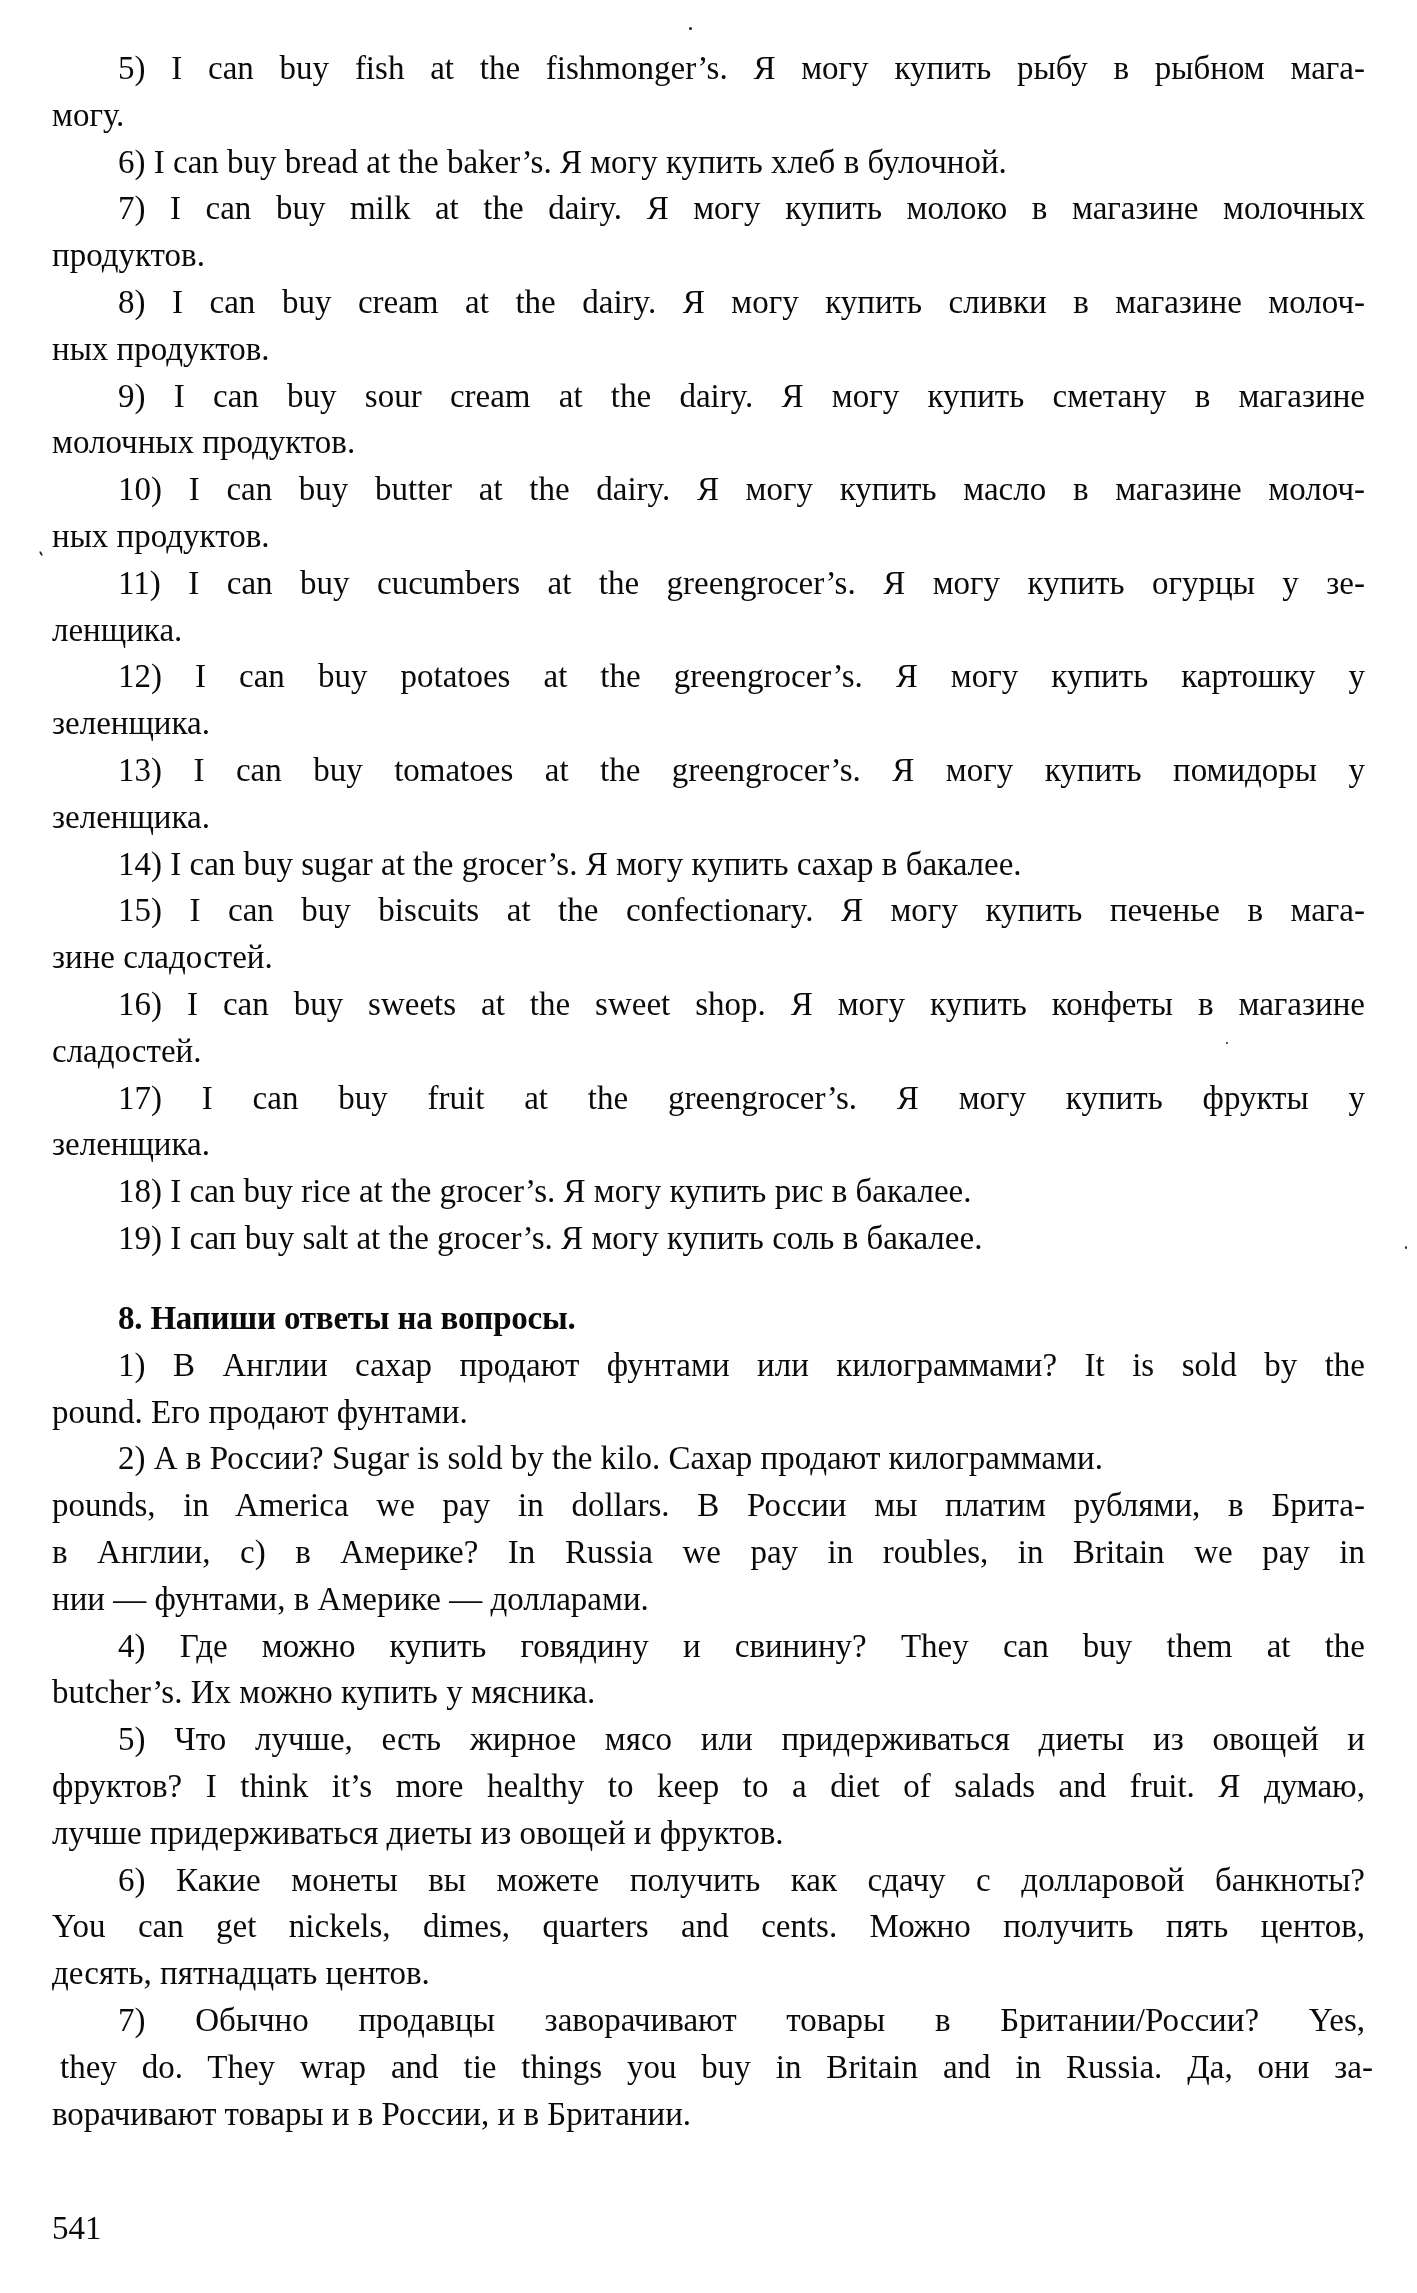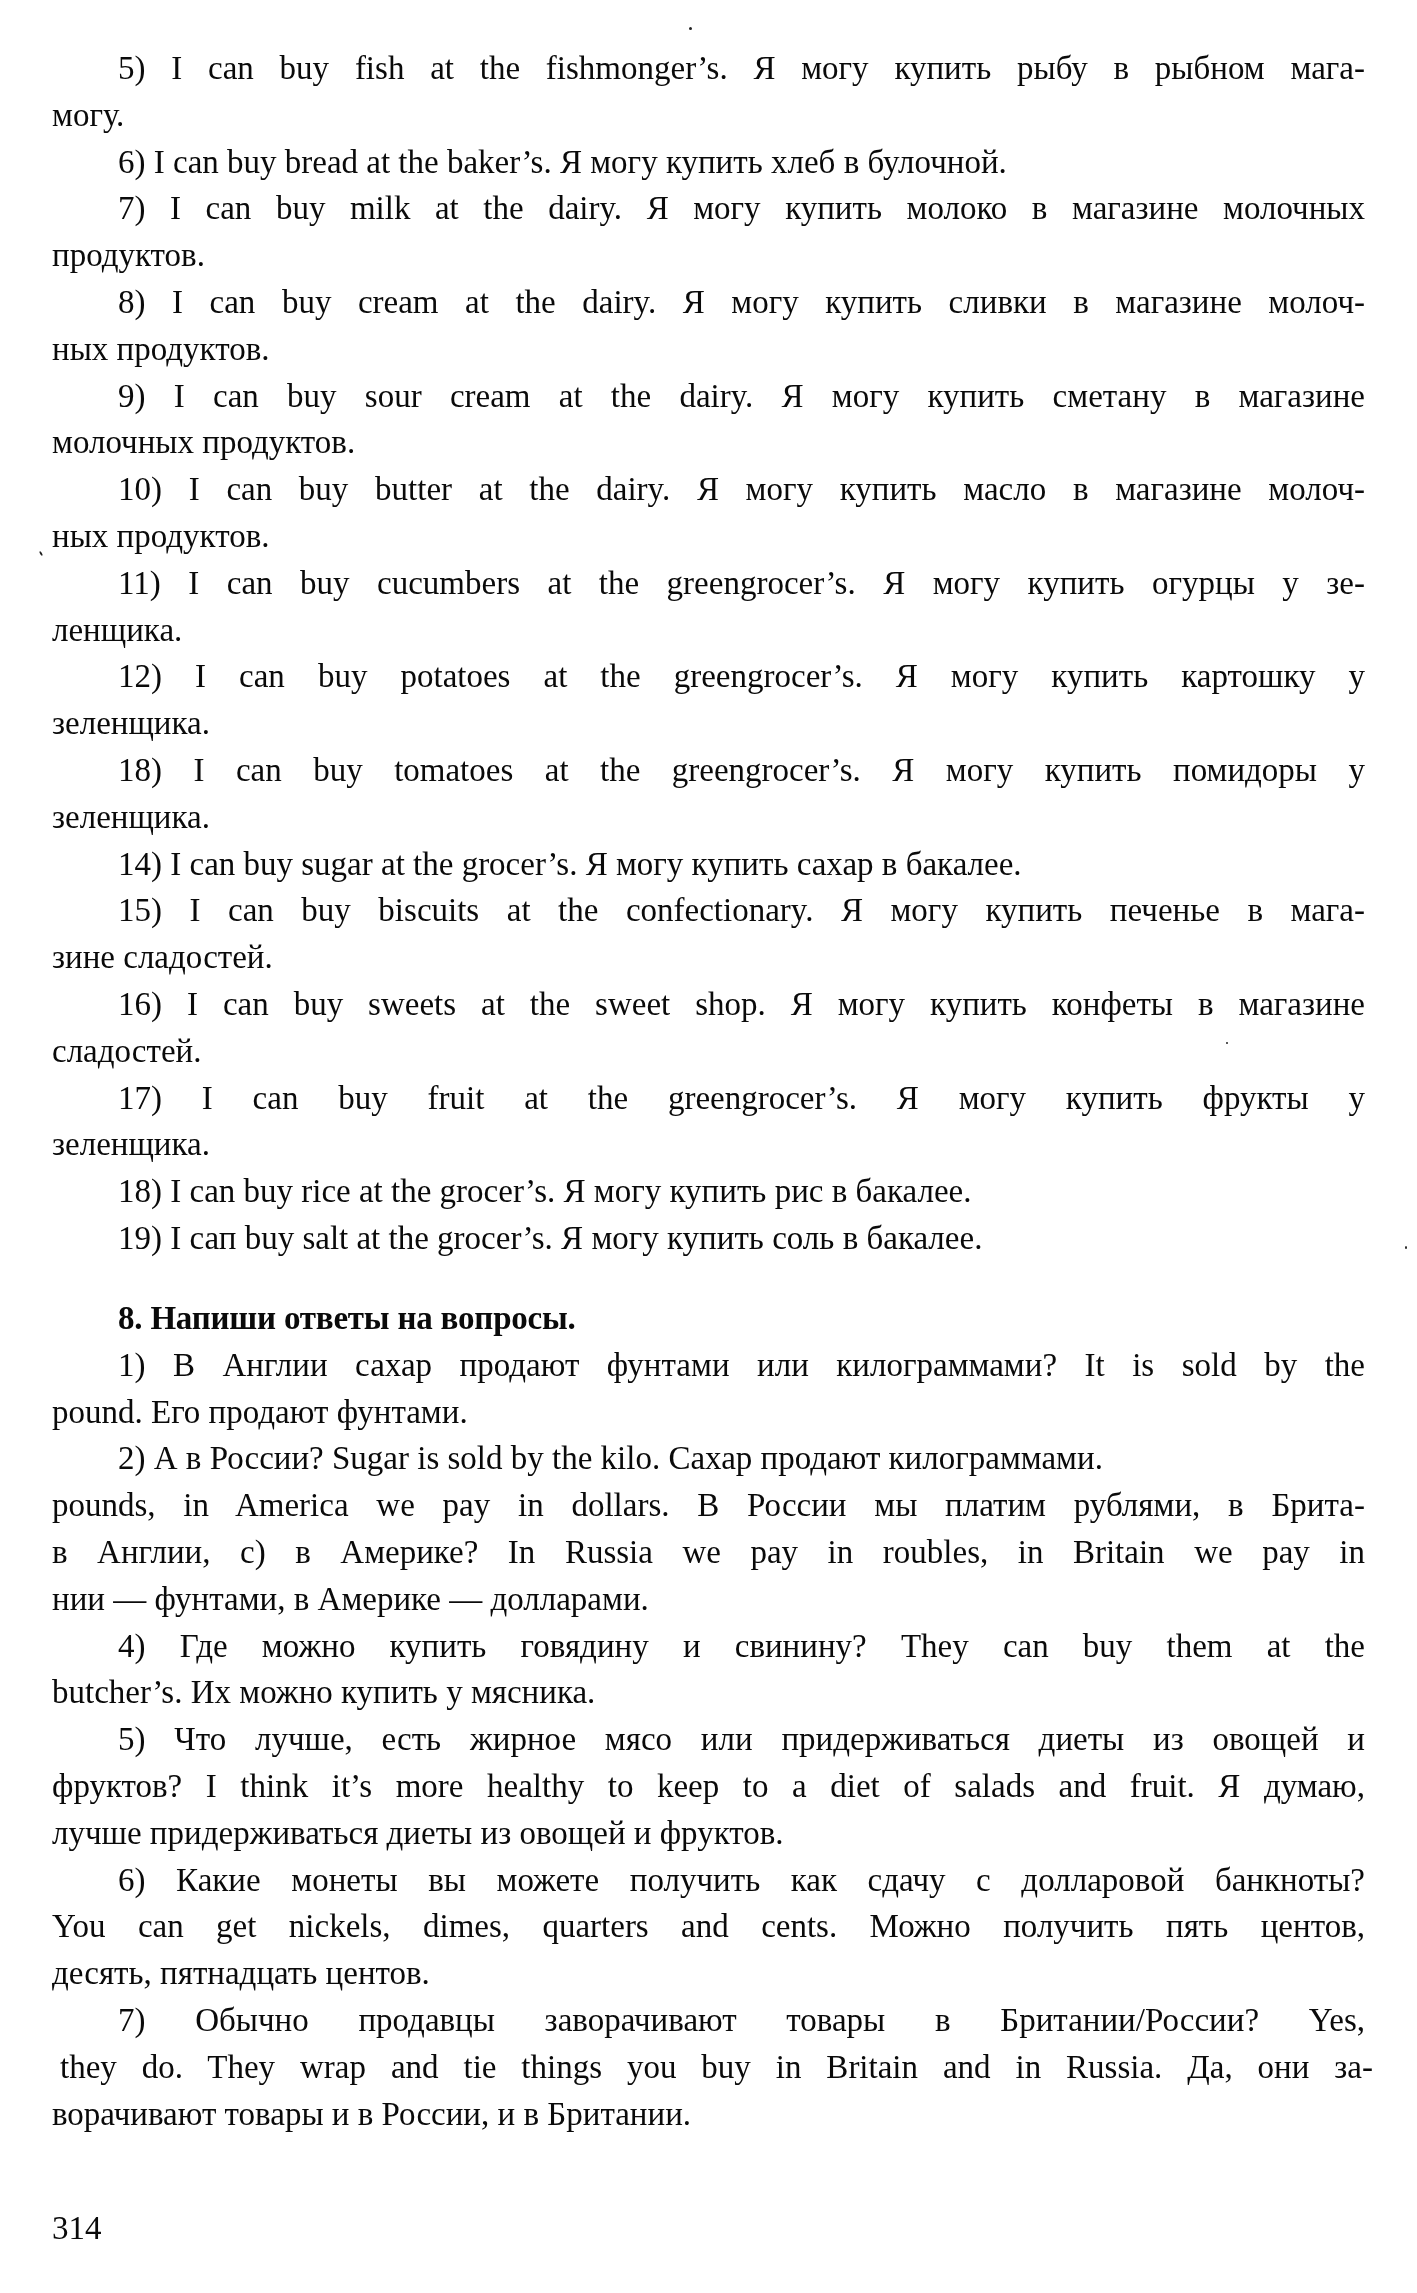--- a/index.html
+++ b/index.html
@@ -100,21 +100,21 @@
       </div>
       <div class="para">
         <span class="line first" style="white-space: nowrap; text-align-last: left; text-align: left; word-spacing: 19.25px;">11) I can buy cucumbers at the greengrocer’s. Я могу купить огурцы у зе-</span>
         <span class="line last">ленщика.</span>
       </div>
       <div class="para">
         <span class="line first" style="white-space: nowrap; text-align-last: left; text-align: left; word-spacing: 24.7982px;">12) I can buy potatoes at the greengrocer’s. Я могу купить картошку у</span>
         <span class="line last">зеленщика.</span>
       </div>
       <div class="para">
-        <span class="line first" style="white-space: nowrap; text-align-last: left; text-align: left; word-spacing: 23.2148px;">18) I can buy tomatoes at the greengrocer’s. Я могу купить помидоры у</span>
+        <span class="line first" style="white-space: nowrap; text-align-last: left; text-align: left; word-spacing: 23.2148px;">13) I can buy tomatoes at the greengrocer’s. Я могу купить помидоры у</span>
         <span class="line last">зеленщика.</span>
       </div>
       <div class="para">
         <span class="line first last">14) I can buy sugar at the grocer’s. Я могу купить сахар в бакалее.</span>
       </div>
       <div class="para">
         <span class="line first" style="white-space: nowrap; text-align-last: left; text-align: left; word-spacing: 19.274px;">15) I can buy biscuits at the confectionary. Я могу купить печенье в мага-</span>
         <span class="line last">зине сладостей.</span>
       </div>
       <div class="para">
@@ -163,14 +163,14 @@
           <span class="line last">десять, пятнадцать центов.</span>
         </div>
         <div class="para">
           <span class="line first" style="white-space: nowrap; text-align-last: left; text-align: left; word-spacing: 41.4196px;">7) Обычно продавцы заворачивают товары в Британии/России? Yes,</span>
           <span class="line" style="white-space: nowrap; text-align-last: left; text-align: left; word-spacing: 16.665px; margin-left: 8px;">they do. They wrap and tie things you buy in Britain and in Russia. Да, они за-</span>
           <span class="line last">ворачивают товары и в России, и в Британии.</span>
         </div>
       </div>
   </div>
 
-  <div class="page-number">314</div>
+  <div class="page-number">541</div>
 </div>
 
 </body></html>

